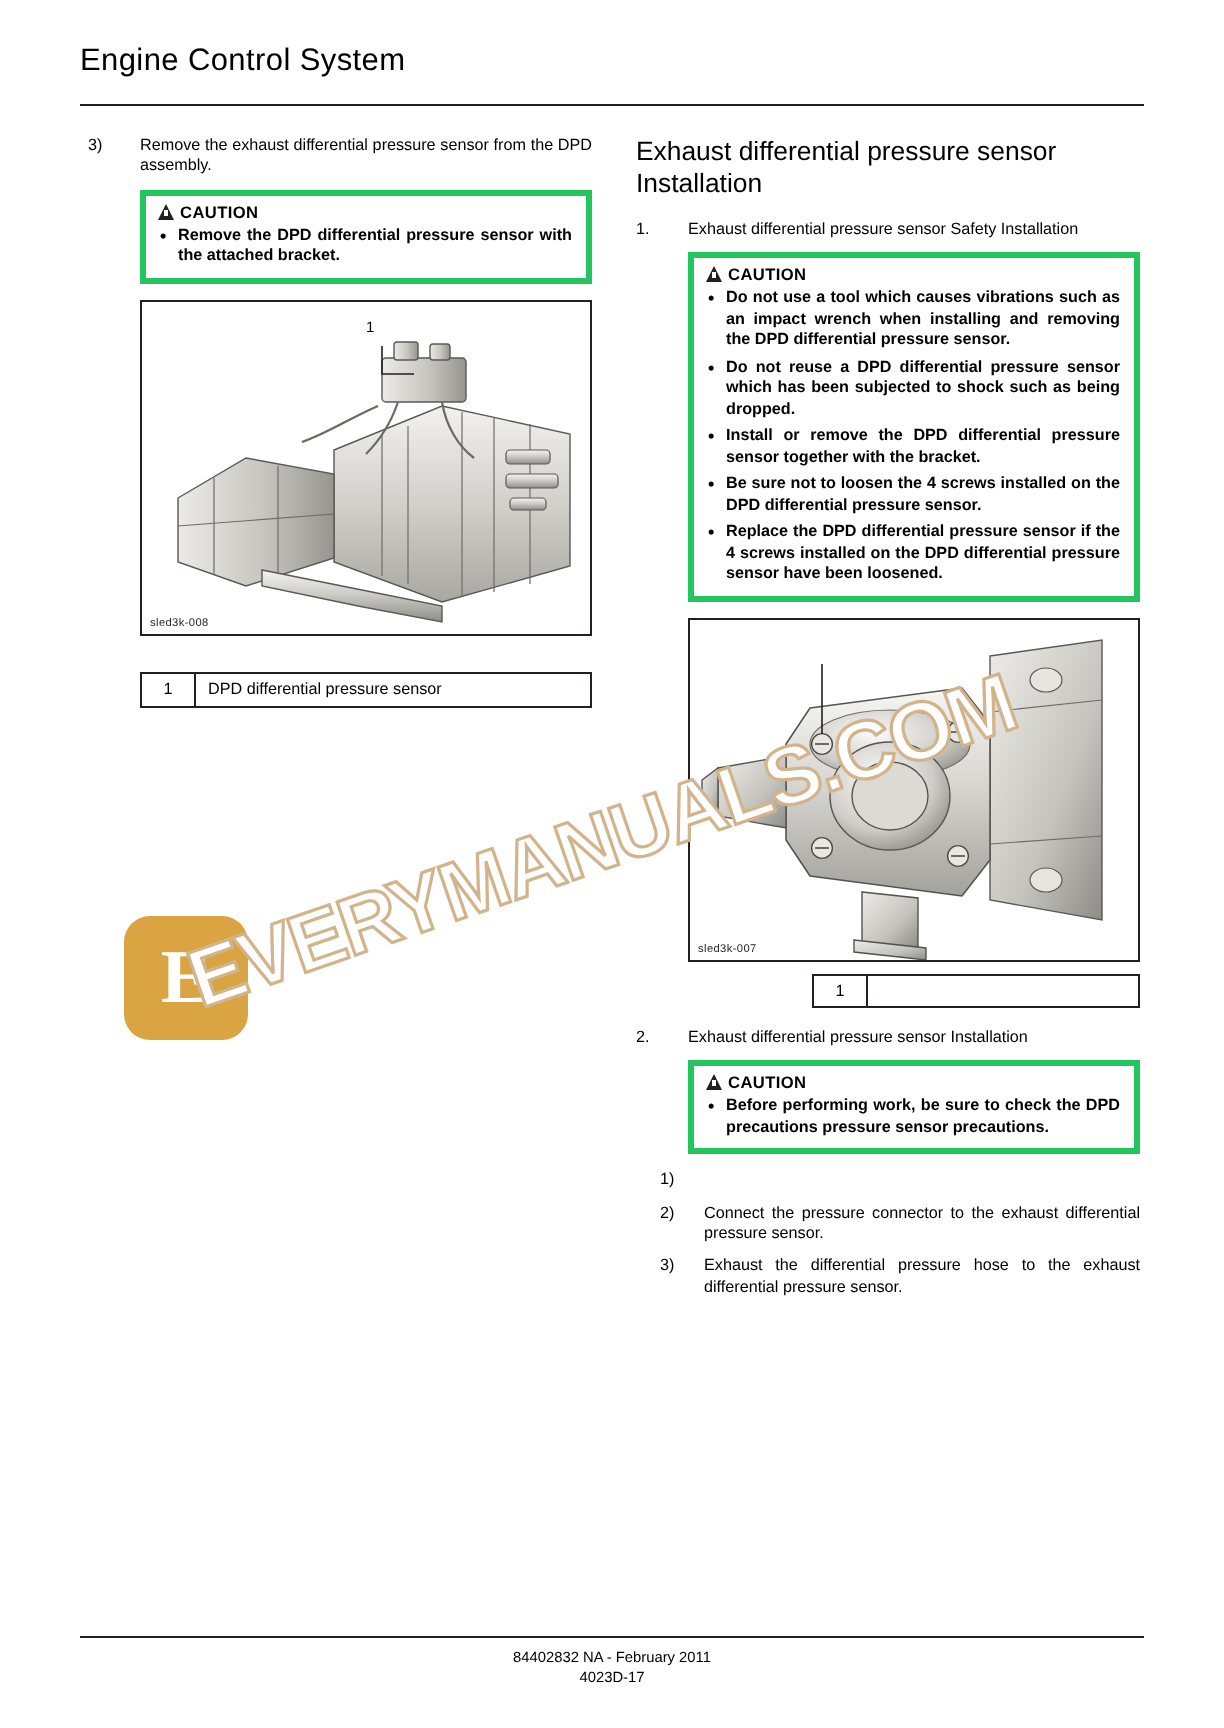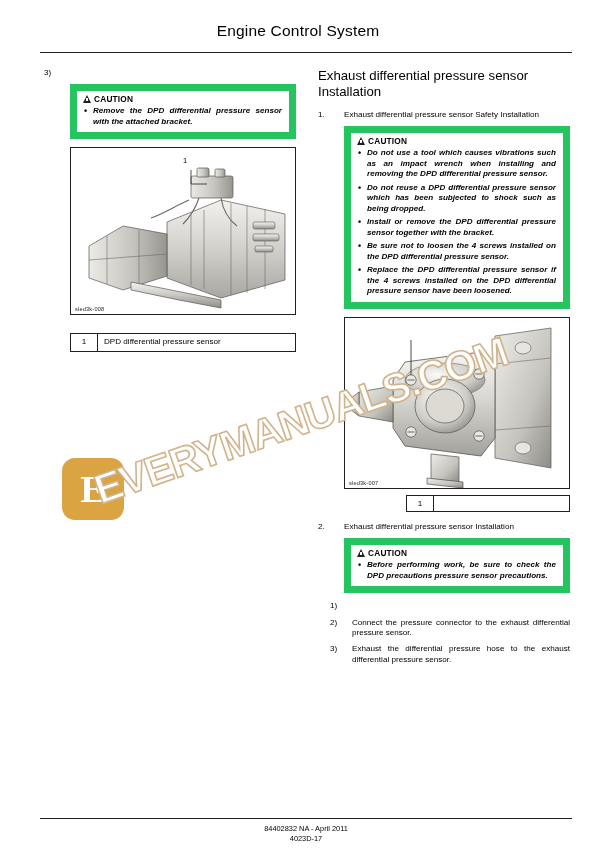--- a/index.html
+++ b/index.html
@@ -20,21 +20,21 @@
     width: 612px;
     height: 864px;
     box-sizing: border-box;
   }
   
   .page-header {
     position: absolute;
     top: 22px;
     left: 40px;
     right: 56px;
-    text-align: center;
+    text-align: left;
   }
   .page-header .title {
     font-size: 15.5px;
     letter-spacing: 0.2px;
   }
   .header-rule {
     position: absolute;
     top: 52px;
     left: 40px;
     right: 40px;
@@ -72,21 +72,21 @@
     text-align: justify;
   }
   .section-title {
     font-size: 13.2px;
     line-height: 1.2;
     margin: 0 0 10px 0;
     font-weight: normal;
   }
   
   .caution {
-    border: 7px solid #22c55e;
+    border: 3px solid #22c55e;
     box-sizing: border-box;
     margin: 2px 0 8px 0;
   }
   .caution-head {
     display: flex;
     align-items: center;
     gap: 3px;
     padding: 3px 0 2px 6px;
     font-size: 8.3px;
     font-weight: bold;
@@ -119,21 +119,20 @@
   }
   .bullet-li:last-child { margin-bottom: 0; }
   .bullet-dot {
     flex: 0 0 9px;
     font-size: 9px;
     line-height: 1.15;
   }
   .bullet-txt {
     flex: 1 1 auto;
     text-align: justify;
-    font-style: italic;
   }
   
   .figure {
     border: 1px solid #231f20;
     box-sizing: border-box;
     position: relative;
     background: #fbfbfb;
     overflow: hidden;
   }
   .fig-code {
@@ -234,20 +233,21 @@
 
   <div class="page-header">
     <div class="title">Engine Control System</div>
   </div>
   <div class="header-rule"></div>
 
   <div class="col col-left">
 
     <div class="step-row">
       <div class="step-num">3)</div>
+      <div class="step-text">Remove the exhaust differential pressure sensor from the DPD assembly.</div>
     </div>
 
     <div class="caution" style="margin-left:26px; width:226px;">
       <div class="caution-head">
         <span class="warn-tri"></span>
         <span>CAUTION</span>
       </div>
       <div class="caution-body">
         <div class="bullet-li">
           <div class="bullet-dot">•</div>
@@ -486,17 +486,17 @@
 
   <div class="watermark">
     <div class="wm-badge">
       <span>E</span>
     </div>
     <div class="wm-text">EVERYMANUALS.COM</div>
   </div>
 
   <div class="footer-rule"></div>
   <div class="footer">
-    <div>84402832 NA - April 2011</div>
+    <div>84402832 NA - February 2011</div>
     <div>4023D-17</div>
   </div>
 
 </div>
 
 </body></html>

